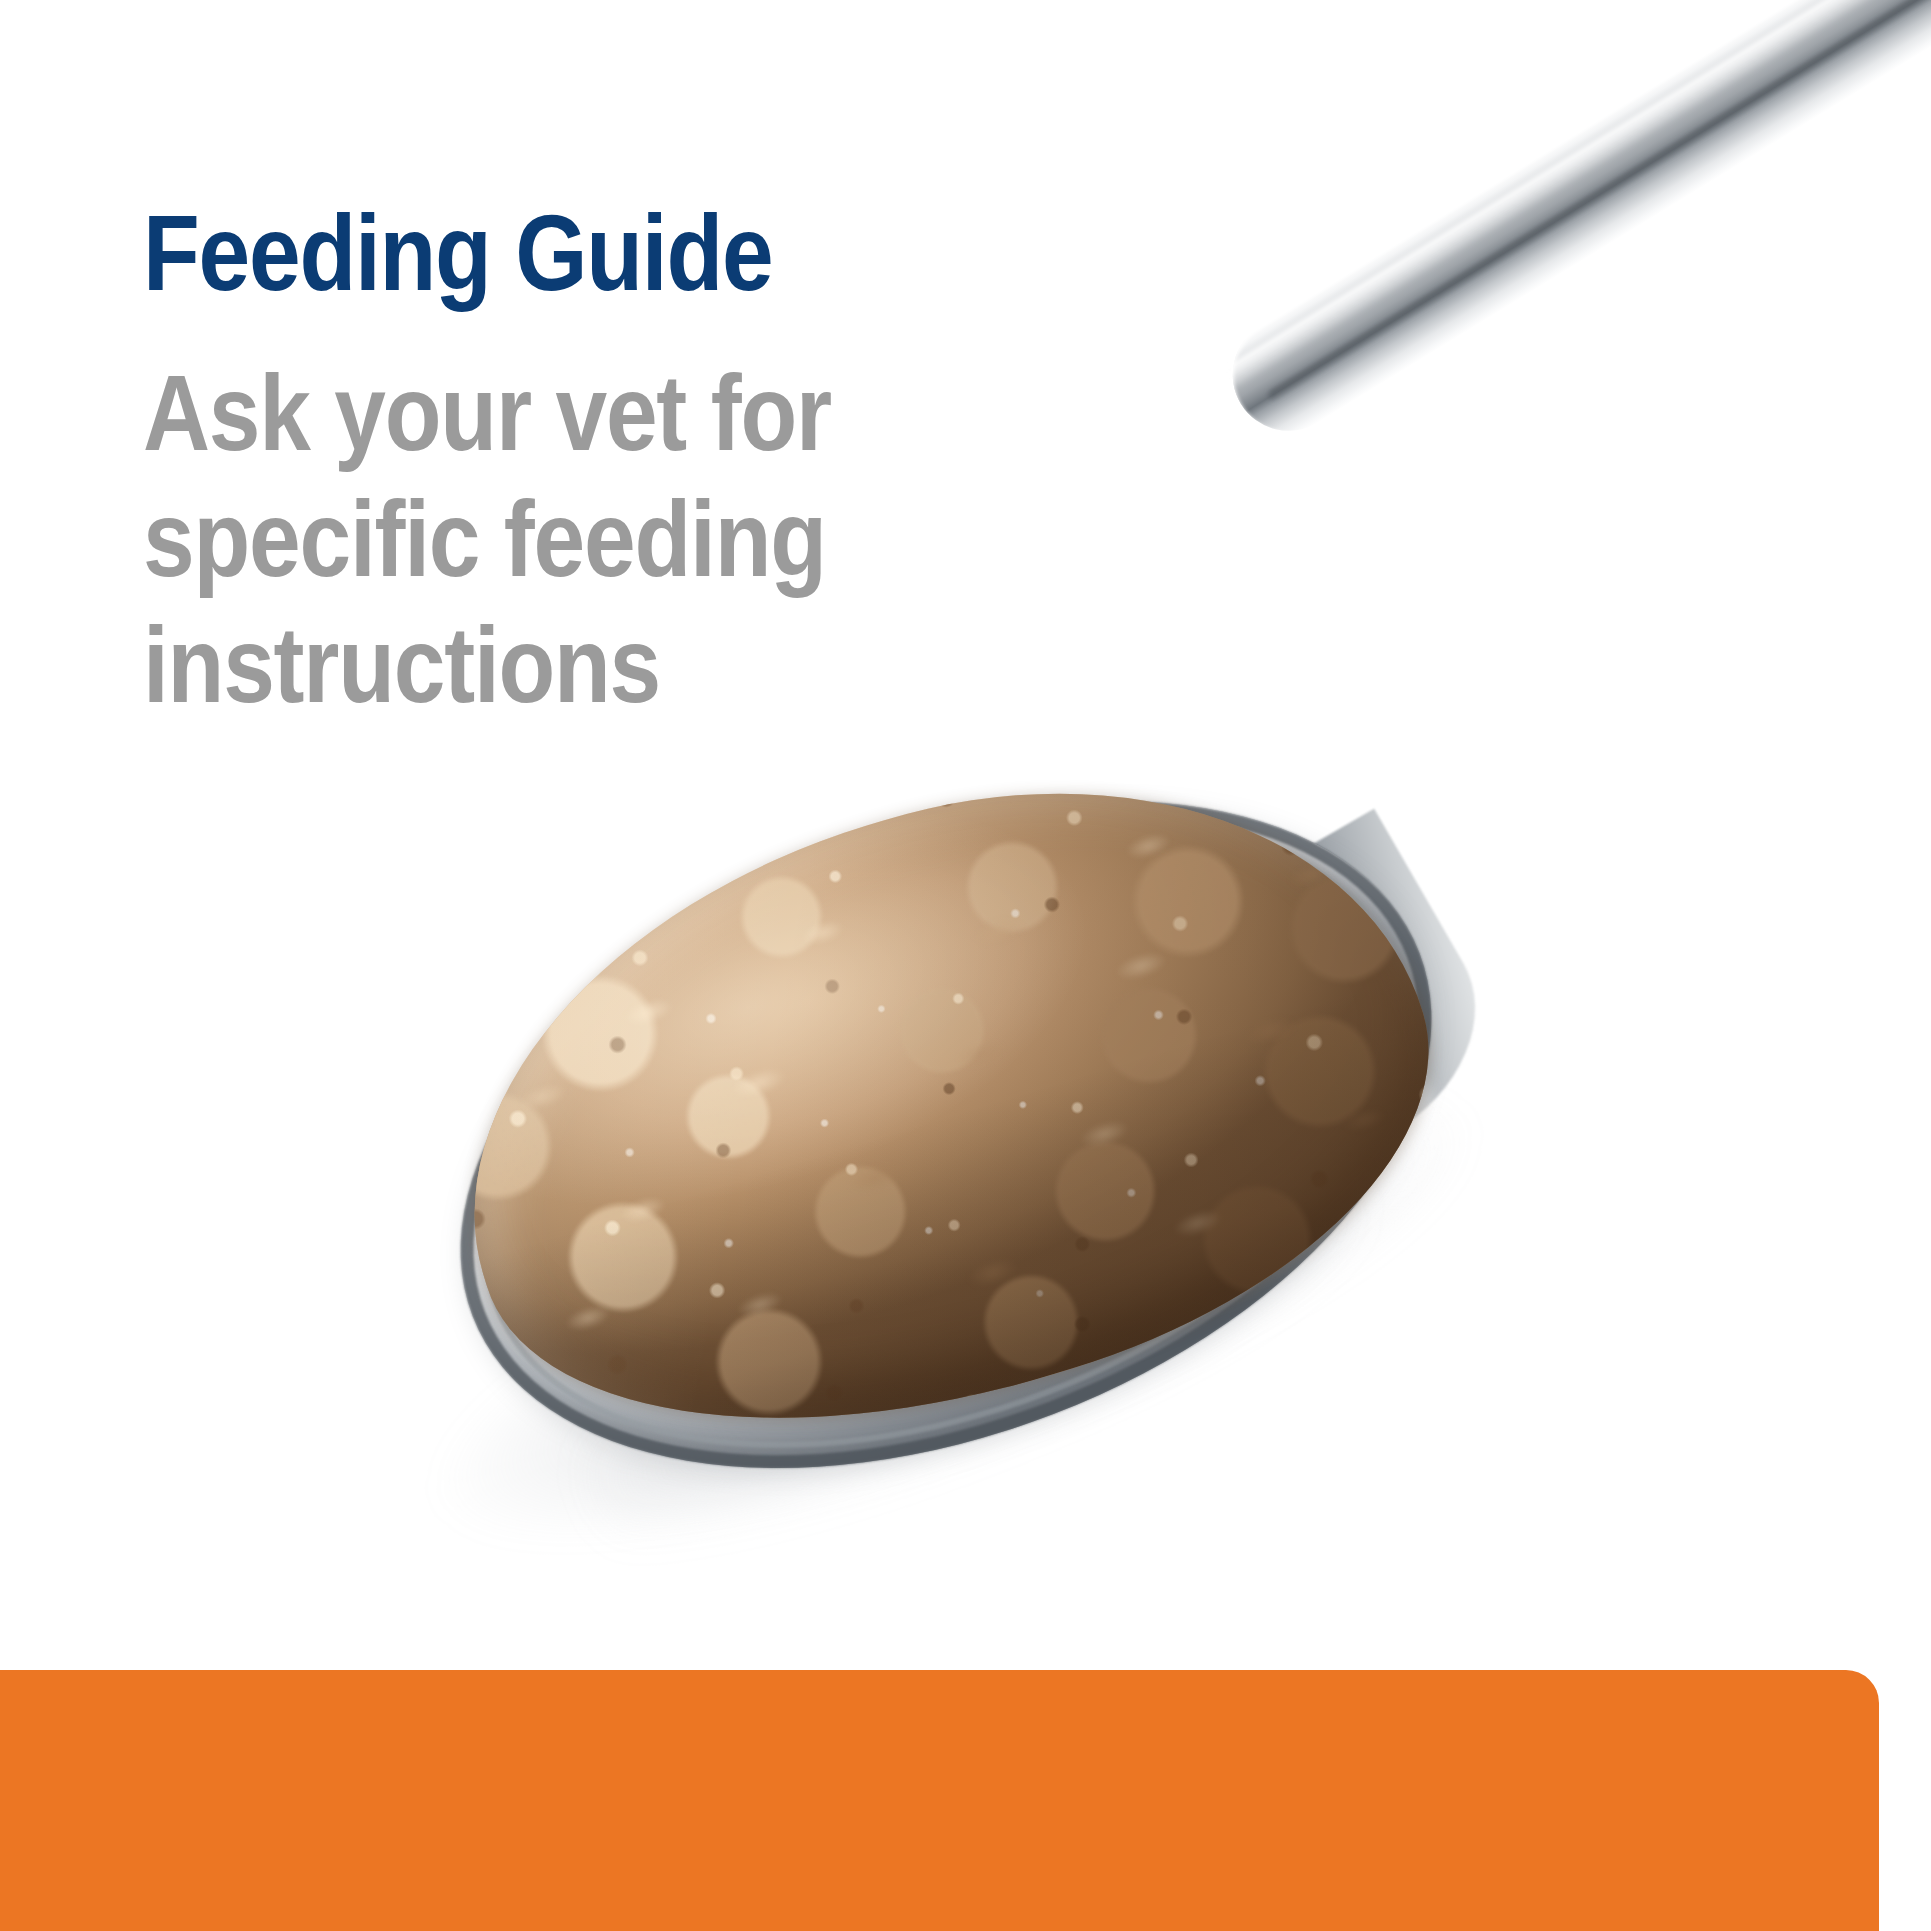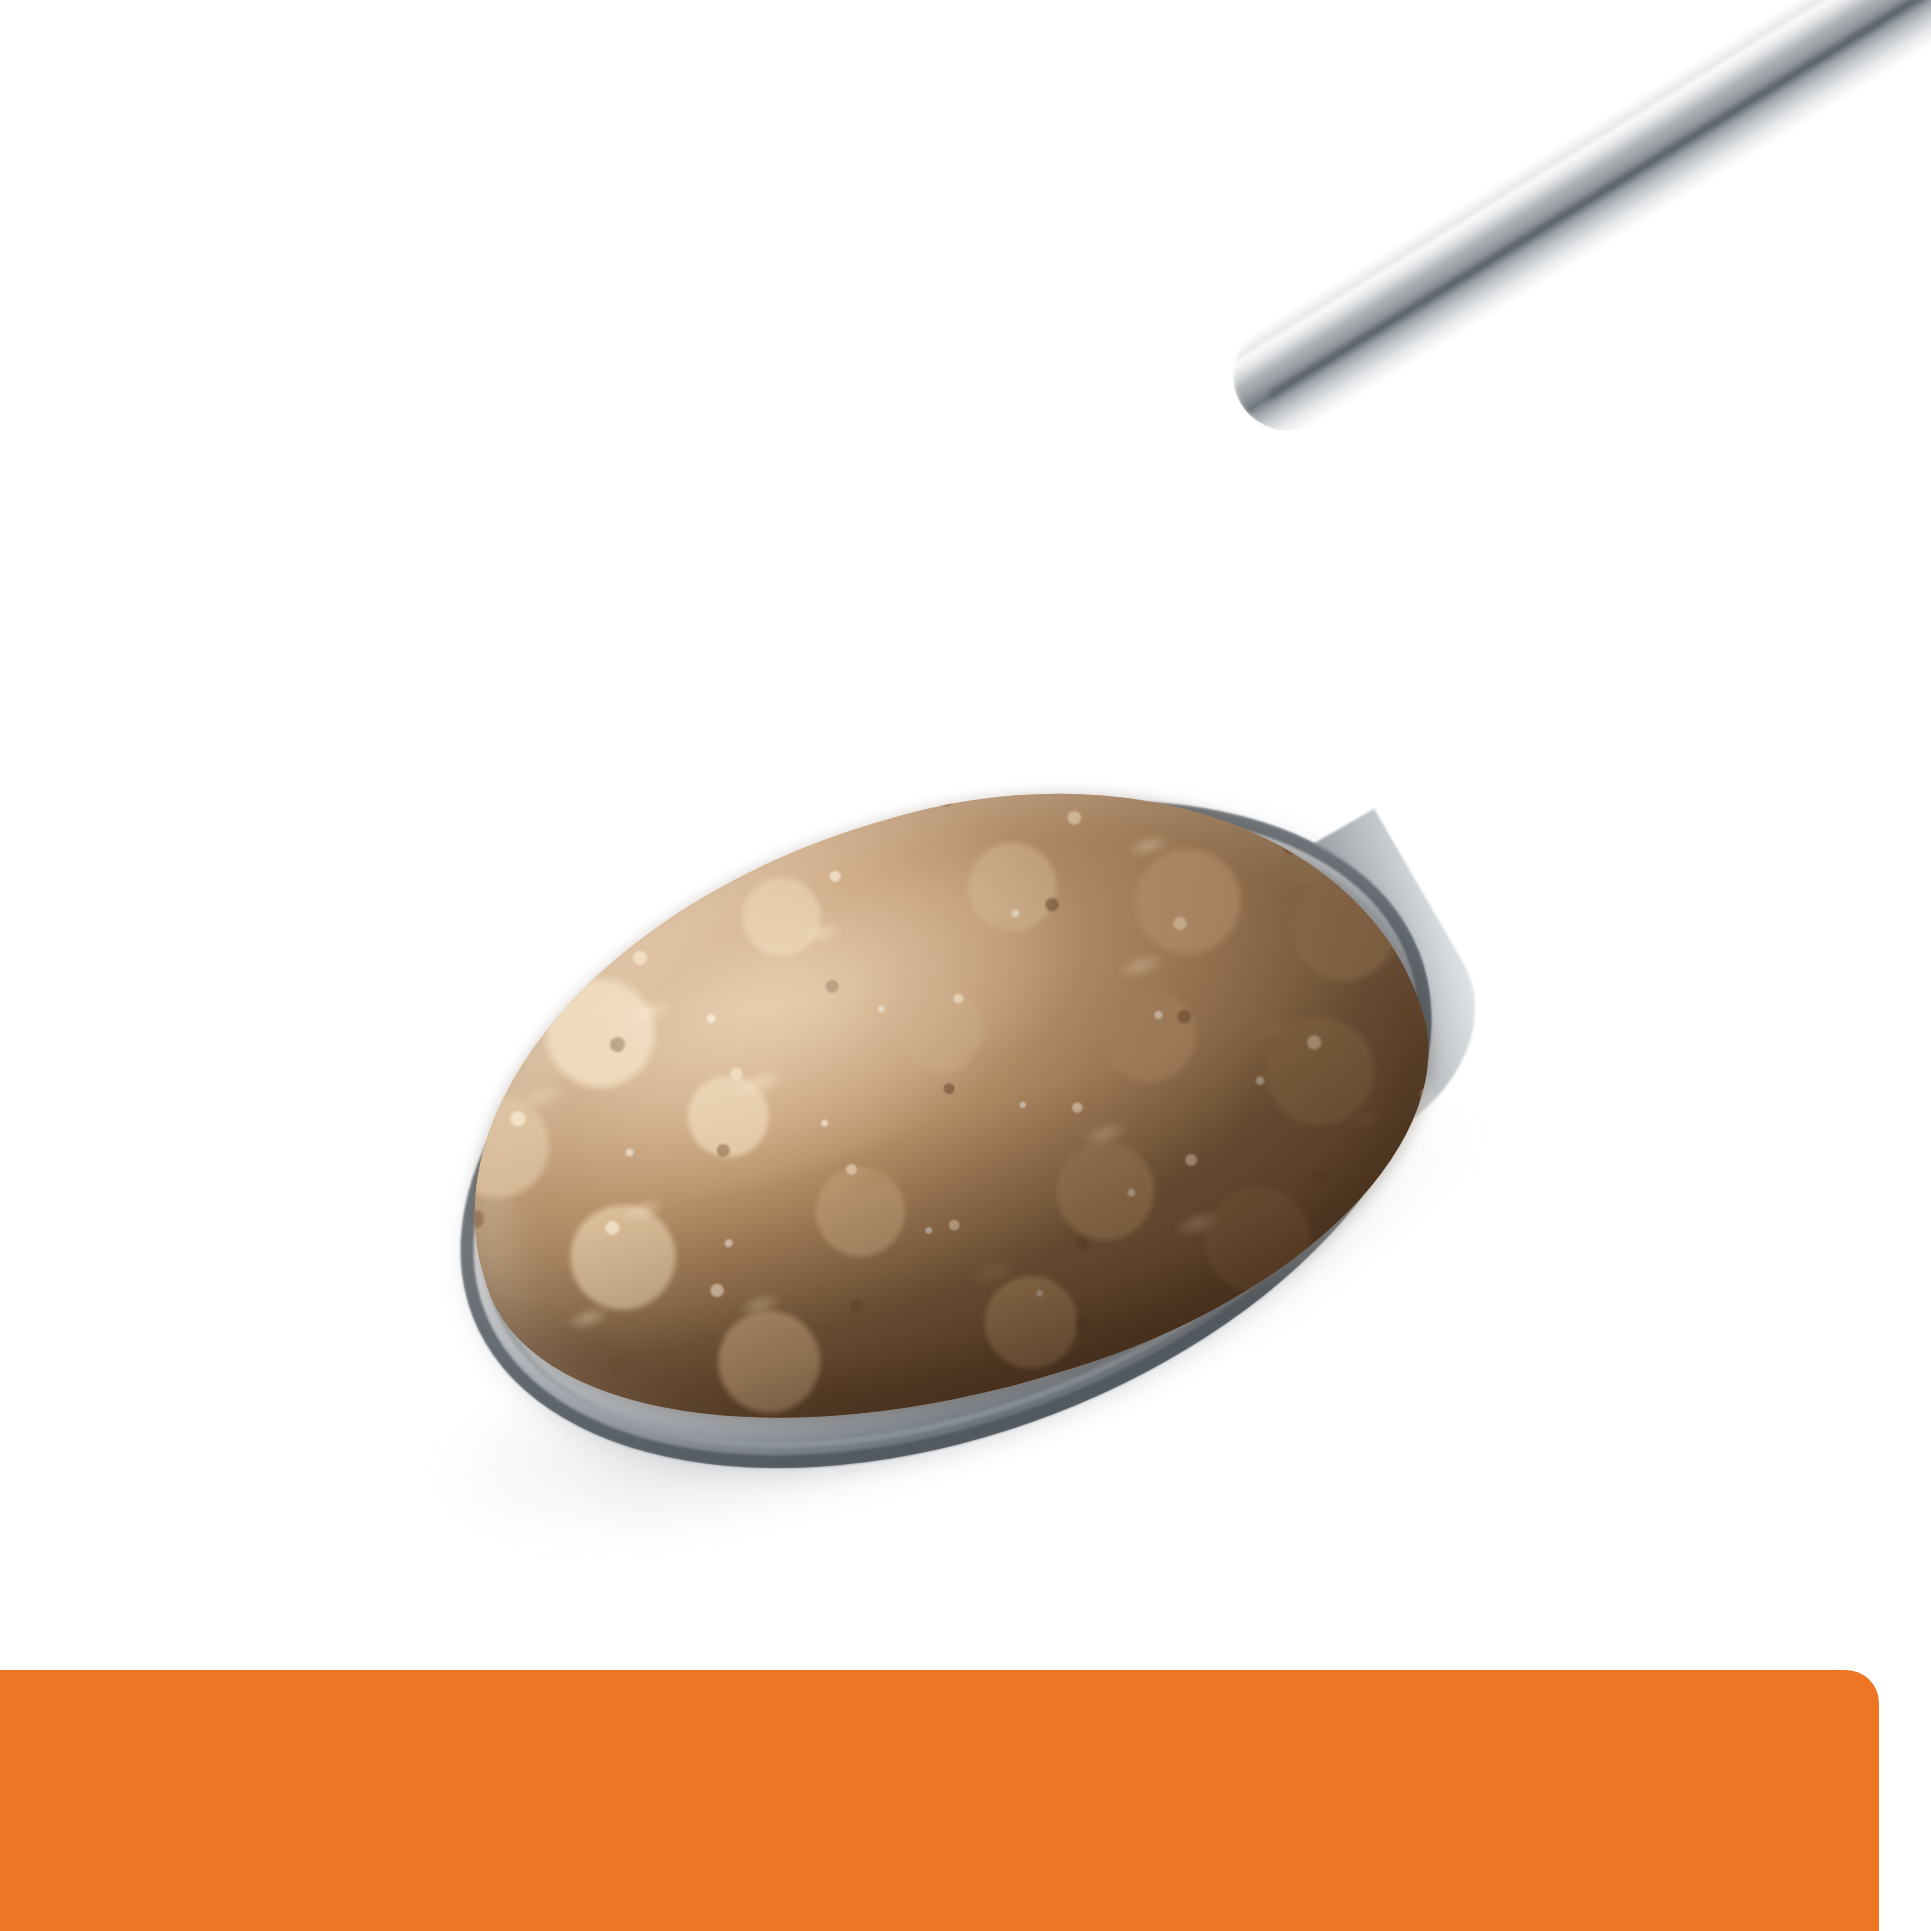--- a/index.html
+++ b/index.html
@@ -394,17 +394,25 @@
     <div class="food-wrap">
       <div class="food-base"></div>
       <div class="food-chunks"></div>
       <div class="food-grain"></div>
       <div class="food-gloss"></div>
       <div class="food-shade"></div>
     </div>
 
   </div>
 
+  <div class="text-block">
+    <h1 class="headline">Feeding Guide</h1>
+    <div class="subhead">
+      <span class="ln">Ask your vet for</span>
+      <span class="ln">specific feeding</span>
+      <span class="ln">instructions</span>
+    </div>
+  </div>
 
   <div class="orange-bar"></div>
 
 </div>
 
 
 </body></html>

